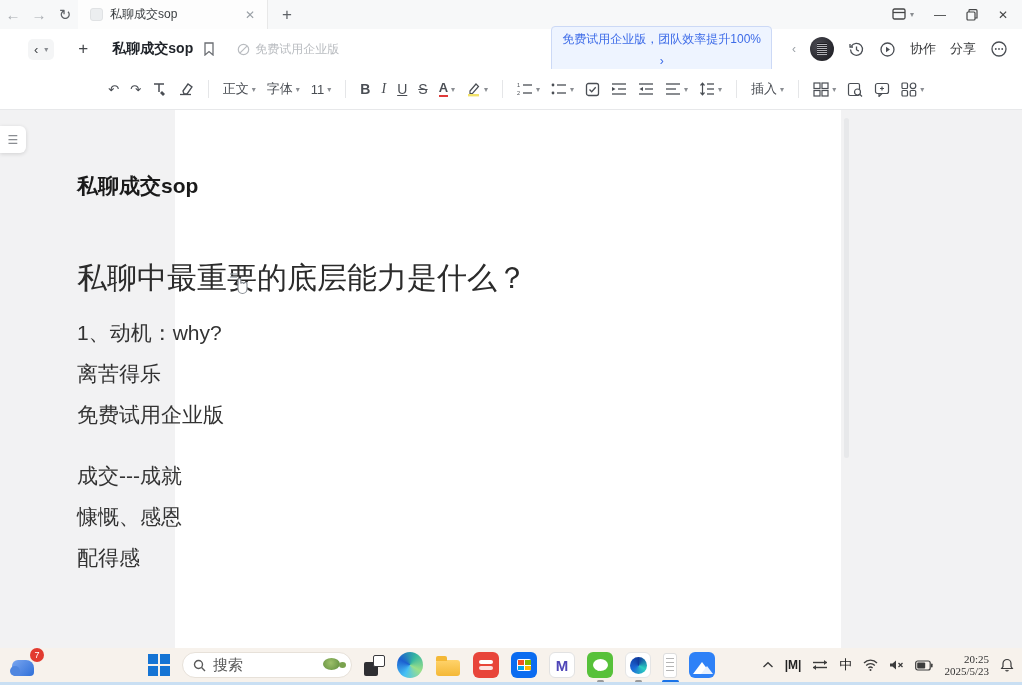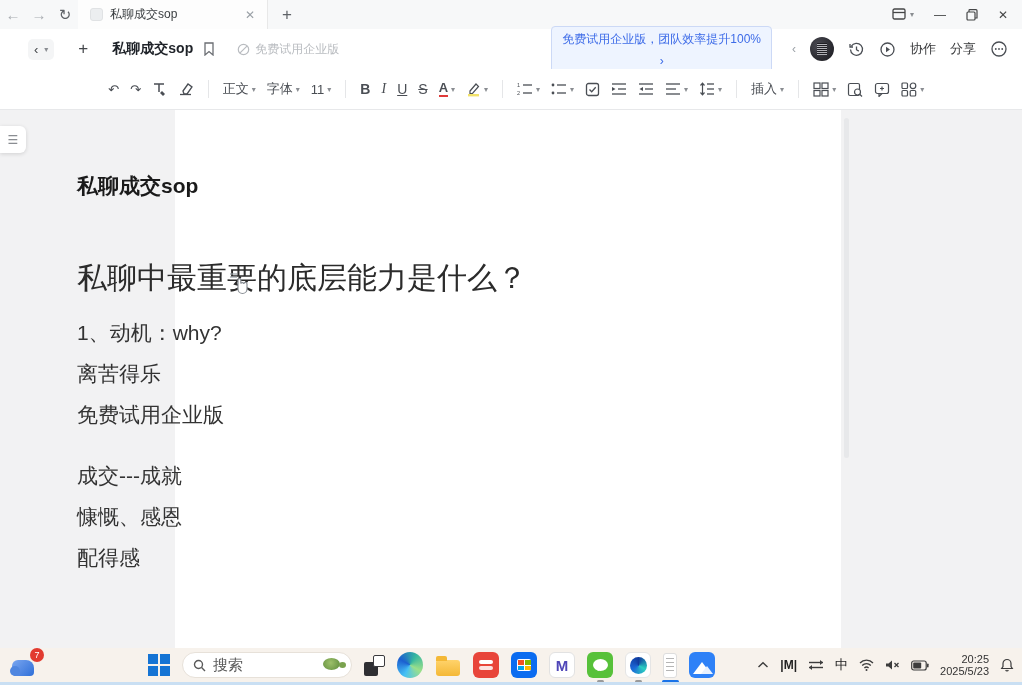--- a/index.html
+++ b/index.html
@@ -139,21 +139,21 @@
     display:flex; flex-direction:column; gap:3px; padding:4px 2px; }
   .thindoc i { display:block; height:1px; background:#b5b5b5; }
   .mountain { background:#2e81f7; overflow:hidden; }
   .mountain .peak { position:absolute; bottom:4px; left:4px; width:0; height:0;
     border-left:9px solid transparent; border-right:9px solid transparent; border-bottom:12px solid #fff; }
   .mountain .peak2 { position:absolute; bottom:4px; right:2px; width:0; height:0;
     border-left:6px solid transparent; border-right:6px solid transparent; border-bottom:8px solid #e8f1ff; }
   .tb-right { position:absolute; right:8px; top:0; height:34px; display:flex; align-items:center; gap:11px; color:#3c3c3c; }
   .trayM { font-size:12px; font-weight:bold; color:#222; }
   .ime { font-size:13px; color:#222; }
-  .clock { text-align:right; font-size:11px; color:#333; line-height:12.5px; }
+  .clock { text-align:right; font-size:11px; color:#333; line-height:12.5px;font-family:Liberation Serif, serif; }
   .tray-ic { display:flex; align-items:center; }
 </style>
 </head>
 <body>
 
 <div class="tabstrip">
   <span class="navbtn">←</span>
   <span class="navbtn">→</span>
   <span class="navbtn dark">↻</span>
   <div class="tab tab2">

